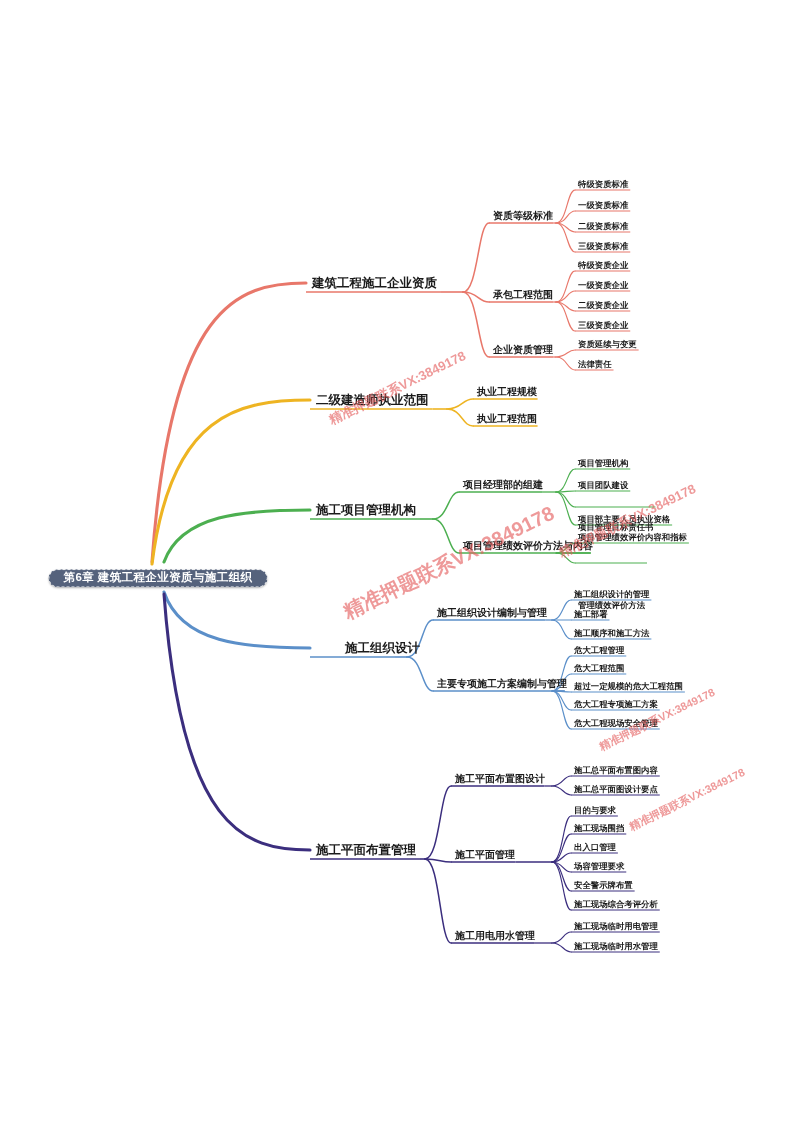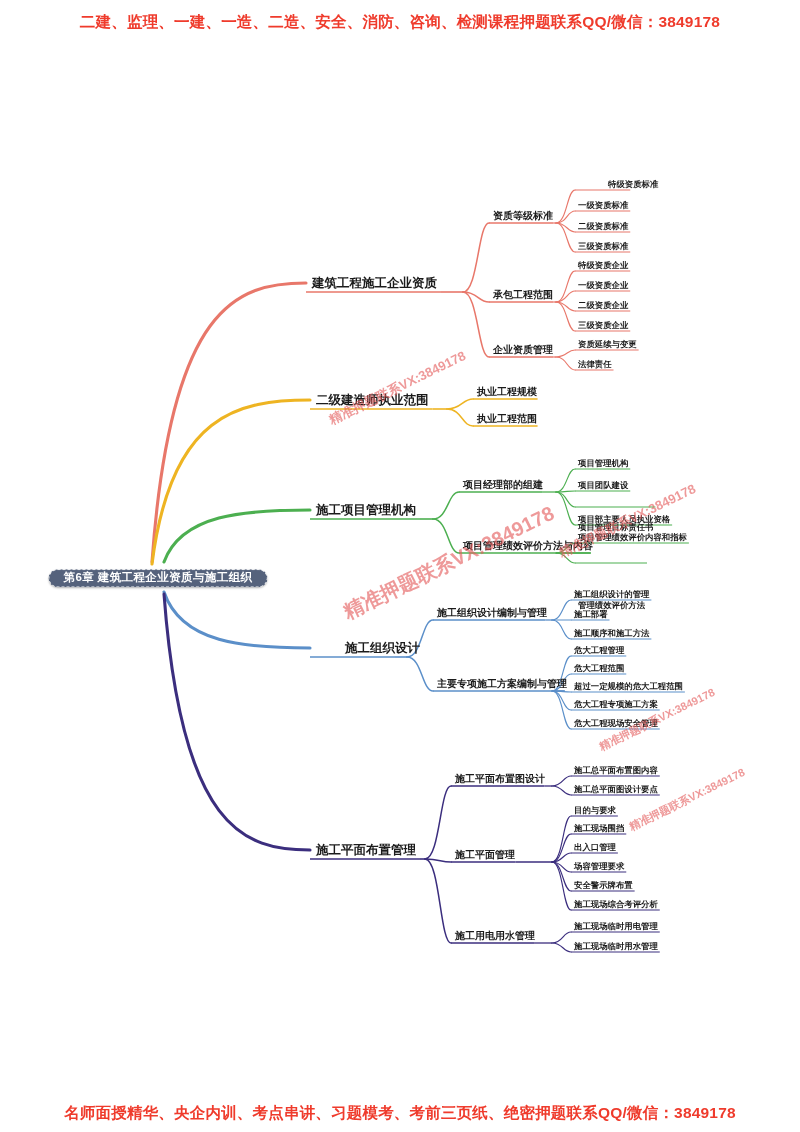--- a/index.html
+++ b/index.html
@@ -62,21 +62,20 @@
   }
   .wm-big{font-size:20px;}
   .wm-mid{font-size:13px;}
   .wm-sm{font-size:11px;}
 </style>
 </head>
 <body>
 
 <div id="stage">
 
-  <div class="banner" id="banner-top" style="color: rgb(239, 59, 44);">二建、监理、一建、一造、二造、安全、消防、咨询、检测课程押题联系QQ/微信：3849178</div>
 
   <svg id="links" viewBox="0 0 800 1132" preserveAspectRatio="none">
       <path d="M 152 562 C 170.48 305.32, 236.7 283, 306 283" fill="none" stroke="#e8776a" stroke-width="3.1" stroke-linecap="round"></path>
       <path d="M 306 292 L 441 292" fill="none" stroke="#e8776a" stroke-width="1.6" stroke-linecap="butt"></path>
       <path d="M 441 292 L 463 292" fill="none" stroke="#e8776a" stroke-width="1.6" stroke-linecap="butt"></path>
       <path d="M 463 292 C 478 292, 478 223, 489 223" fill="none" stroke="#e8776a" stroke-width="1.5" stroke-linecap="round"></path>
       <path d="M 489 223 L 553.5625 223" fill="none" stroke="#e8776a" stroke-width="1.3" stroke-linecap="butt"></path>
       <path d="M 553.5625 223 L 556 223" fill="none" stroke="#e8776a" stroke-width="1.3" stroke-linecap="butt"></path>
       <path d="M 556 223 C 567 223, 567 190, 575 190" fill="none" stroke="#e8776a" stroke-width="1.15" stroke-linecap="round"></path>
       <path d="M 575 190 L 630.25 190" fill="none" stroke="#e8776a" stroke-width="1.05" stroke-linecap="butt"></path>
@@ -188,21 +187,21 @@
       <path d="M 552 943 C 563 943, 563 932, 571 932" fill="none" stroke="#3b2e7e" stroke-width="1.15" stroke-linecap="round"></path>
       <path d="M 571 932 L 659.75 932" fill="none" stroke="#3b2e7e" stroke-width="1.05" stroke-linecap="butt"></path>
       <path d="M 552 943 C 563 943, 563 952, 571 952" fill="none" stroke="#3b2e7e" stroke-width="1.15" stroke-linecap="round"></path>
       <path d="M 571 952 L 659.75 952" fill="none" stroke="#3b2e7e" stroke-width="1.05" stroke-linecap="butt"></path>
     </svg>
 
   <div id="nodes">
       <div class="node root" style="left: 158px; top: 578px; background: rgb(85, 98, 124);">第6章 建筑工程企业资质与施工组织</div>
       <div class="node lvl1" style="top: 283px; left: 312px; transform: translate(0px, -50%);">建筑工程施工企业资质</div>
       <div class="node lvl2" style="top: 216px; left: 493px; transform: translate(0px, -50%);">资质等级标准</div>
-      <div class="node lvl3" style="top: 184px; left: 608px; transform: translate(0px, -50%);">特级资质标准</div>
+      <div class="node lvl3" style="top: 184px; left: 578px; transform: translate(0px, -50%);">特级资质标准</div>
       <div class="node lvl3" style="top: 205px; left: 578px; transform: translate(0px, -50%);">一级资质标准</div>
       <div class="node lvl3" style="top: 226px; left: 578px; transform: translate(0px, -50%);">二级资质标准</div>
       <div class="node lvl3" style="top: 246px; left: 578px; transform: translate(0px, -50%);">三级资质标准</div>
       <div class="node lvl2" style="top: 295px; left: 493px; transform: translate(0px, -50%);">承包工程范围</div>
       <div class="node lvl3" style="top: 265px; left: 578px; transform: translate(0px, -50%);">特级资质企业</div>
       <div class="node lvl3" style="top: 285px; left: 578px; transform: translate(0px, -50%);">一级资质企业</div>
       <div class="node lvl3" style="top: 305px; left: 578px; transform: translate(0px, -50%);">二级资质企业</div>
       <div class="node lvl3" style="top: 325px; left: 578px; transform: translate(0px, -50%);">三级资质企业</div>
       <div class="node lvl2" style="top: 350px; left: 493px; transform: translate(0px, -50%);">企业资质管理</div>
       <div class="node lvl3" style="top: 344px; left: 578px; transform: translate(0px, -50%);">资质延续与变更</div>
@@ -247,14 +246,13 @@
     </div>
 
   <div id="watermark-layer">
       <div class="wm wm-mid" style="left: 330px; top: 412px; transform: rotate(-26deg);">精准押题联系VX:3849178</div>
       <div class="wm wm-big" style="left: 345px; top: 600px; transform: rotate(-26deg);">精准押题联系VX:3849178</div>
       <div class="wm wm-mid" style="left: 560px; top: 545px; transform: rotate(-26deg);">精准押题联系VX:3849178</div>
       <div class="wm wm-sm" style="left: 600px; top: 740px; transform: rotate(-26deg);">精准押题联系VX:3849178</div>
       <div class="wm wm-sm" style="left: 630px; top: 820px; transform: rotate(-26deg);">精准押题联系VX:3849178</div>
     </div>
 
-  <div class="banner" id="banner-bottom" style="color: rgb(239, 59, 44);">名师面授精华、央企内训、考点串讲、习题模考、考前三页纸、绝密押题联系QQ/微信：3849178</div>
 </div>
 
 </body></html>

